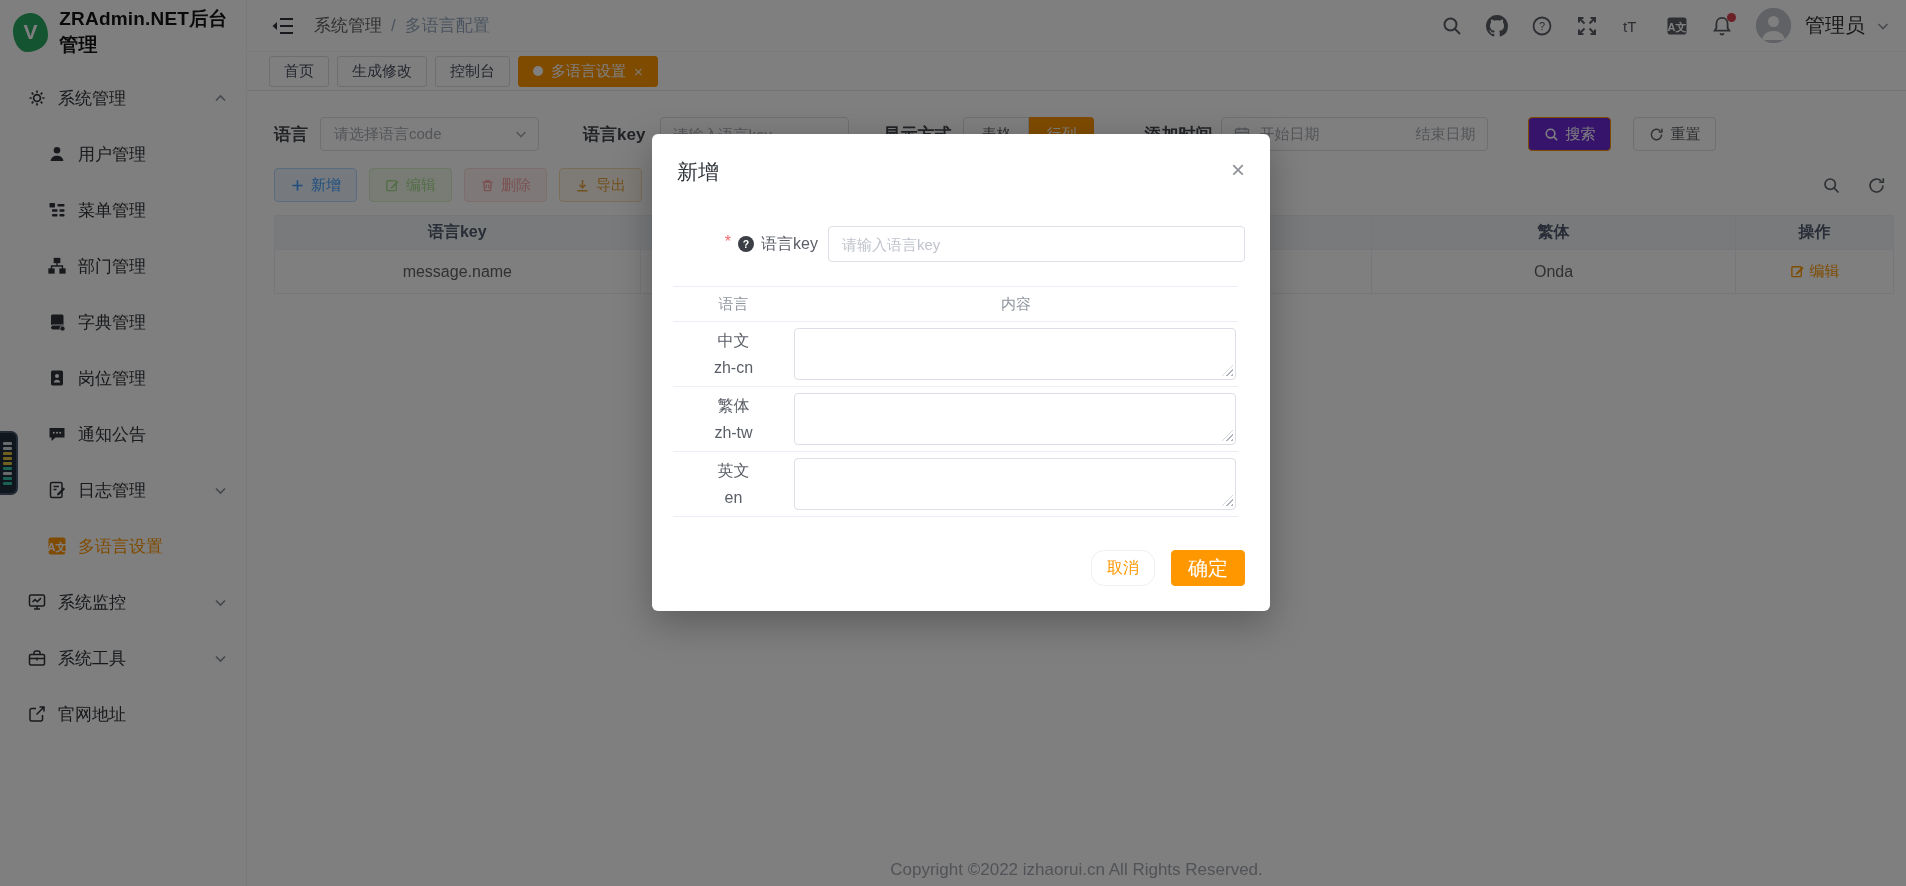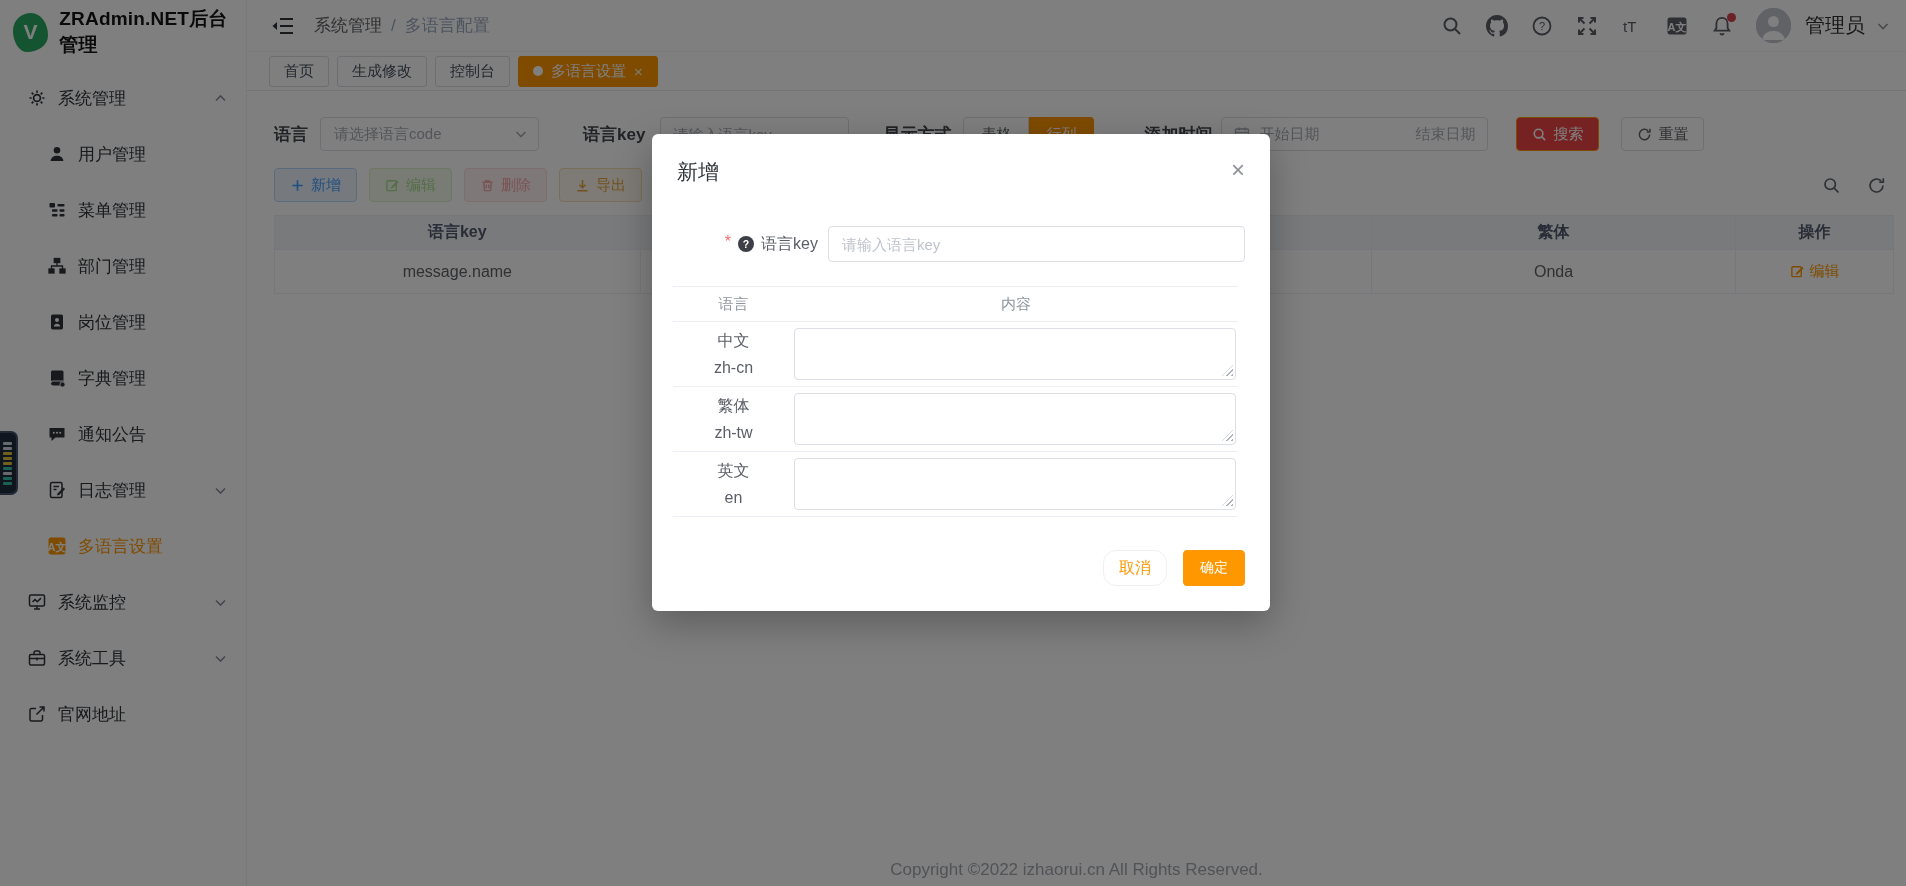--- a/index.html
+++ b/index.html
@@ -58,21 +58,21 @@
   .btn-group { display:flex; margin-left:12px; }
   .bg-btn { height:34px; padding:0 17px; border:1px solid #dcdfe6; background:#fff; color:#606266; font-size:15px; display:flex; align-items:center; cursor:pointer; }
   .bg-btn:first-child { border-radius:4px 0 0 4px; }
   .bg-btn:last-child { border-radius:0 4px 4px 0; border-left:none; }
   .bg-btn.on { background:#ff9700; border-color:#ff9700; color:#fff; }
   .date-range { width:267px; margin-left:9px; padding:0 12px; gap:9px; cursor:pointer; }
   .date-range .cal { width:16px; height:16px; color:#a8abb2; flex:none; }
   .date-range .end { margin-left:auto; }
   .btn { height:34px; border-radius:4px; border:1px solid #dcdfe6; background:#fff; color:#606266; font-size:15px; display:inline-flex; align-items:center; gap:6px; padding:0 15px; cursor:pointer; white-space:nowrap; }
   .btn svg { width:15px; height:15px; }
-  .btn-search { background:#ef4444; border-color:#ff9700; color:#fff; margin-left:28px; }
+  .btn-search { background:#6d28d9; border-color:#ff9700; color:#fff; margin-left:40px; }
   .btn-reset { margin-left:22px; }
 
   .toolbar-row { display:flex; align-items:center; margin:17px 12px 0 27px; gap:12px; }
   .btn-add    { background:#ecf5ff; border-color:#b3d8ff; color:#409eff; }
   .btn-editd  { background:#f0f9eb; border-color:#d8efc8; color:#aadc90; cursor:not-allowed; }
   .btn-deld   { background:#fef0f0; border-color:#fbdada; color:#f5a6a6; cursor:not-allowed; }
   .btn-export { background:#fdf6ec; border-color:#f5dab1; color:#e6a23c; }
   .tool-icons { margin-left:auto; display:flex; align-items:center; gap:26px; color:#5f646b; padding-right:8px; }
   .tool-icons .nav-ic { width:19px; height:19px; }
 
@@ -110,21 +110,21 @@
   .lt-head { display:grid; grid-template-columns:121px 1fr; border-top:1px solid #ebeef5; border-bottom:1px solid #ebeef5; }
   .lt-head div { height:34px; display:flex; align-items:center; justify-content:center; color:#8f959e; font-size:15px; }
   .lt-row { display:grid; grid-template-columns:121px 1fr; border-bottom:1px solid #ebeef5; padding:5px 0; align-items:center; }
   .lt-lang { text-align:center; color:#5a5e66; line-height:27px; font-size:16px; }
   .ta-wrap { position:relative; padding-right:2px; }
   .ta-wrap textarea { display:block; width:100%; height:52px; border:1px solid #dcdfe6; border-radius:4px; resize:none; outline:none; font-family:inherit; font-size:15px; padding:6px 10px; color:#606266; }
   .ta-grip { position:absolute; right:5px; bottom:4px; width:11px; height:11px; clip-path:polygon(100% 0,100% 100%,0 100%); background:repeating-linear-gradient(135deg,#fff 0 2px,#aeb3bb 2px 4px); pointer-events:none; }
 
   .m-footer { position:absolute; right:25px; bottom:25px; display:flex; gap:16px; }
   .btn-cancel { height:36px; padding:0 15px; border:1px solid #f0f0f0; border-radius:13px; background:#fff; color:#ff9700; font-size:16px; cursor:pointer; }
-  .btn-confirm { height:36px; padding:0 16px; border:1px solid #ff9700; border-radius:4px; background:#ff9700; color:#fff; font-size:14px; cursor:pointer; }
+  .btn-confirm { height:36px; padding:0 16px; border:1px solid #ff9700; border-radius:4px; background:#ff9700; color:#fff; font-size:20px; cursor:pointer; }
 
   svg { display:block; }
 </style>
 </head>
 <body>
 
 <div class="viewport">
 
   <aside class="sidebar">
     <div class="logo-row">
@@ -181,37 +181,37 @@
               <rect x="13" y="13" width="5" height="4"></rect>
               <path d="M10 6.5v3M4.5 13v-3h11v3M10 9.5v0" fill="none"></path>
             </svg>
         </span>
         <span class="lbl">部门管理</span>
       </div>
 
       <div class="menu-item child">
         <span class="mi-icon">
           <svg viewBox="0 0 20 20">
+              <path d="M5.5 2.5H15a1.5 1.5 0 0 1 1.5 1.5v13.5H6.5A2.5 2.5 0 0 1 4 15V4a1.5 1.5 0 0 1 1.5-1.5z" fill="currentColor"></path>
+              <path d="M4 14.8c0-1 .8-1.8 1.8-1.8h10.7" stroke="#fff" stroke-width="1.2" fill="none"></path>
+              <circle cx="15.5" cy="16.5" r="2.6" fill="currentColor" stroke="#fff" stroke-width=".9"></circle>
+            </svg>
+        </span>
+        <span class="lbl">字典管理</span>
+      </div>
+
+      <div class="menu-item child">
+        <span class="mi-icon">
+          <svg viewBox="0 0 20 20">
               <rect x="4" y="2.6" width="12" height="14.8" rx="1.6" fill="currentColor"></rect>
               <circle cx="10" cy="8" r="2" fill="#fff"></circle>
               <path d="M6.8 14.5c.2-1.8 1.6-2.8 3.2-2.8s3 1 3.2 2.8z" fill="#fff"></path>
             </svg>
         </span>
         <span class="lbl">岗位管理</span>
-      </div>
-
-      <div class="menu-item child">
-        <span class="mi-icon">
-          <svg viewBox="0 0 20 20">
-              <path d="M5.5 2.5H15a1.5 1.5 0 0 1 1.5 1.5v13.5H6.5A2.5 2.5 0 0 1 4 15V4a1.5 1.5 0 0 1 1.5-1.5z" fill="currentColor"></path>
-              <path d="M4 14.8c0-1 .8-1.8 1.8-1.8h10.7" stroke="#fff" stroke-width="1.2" fill="none"></path>
-              <circle cx="15.5" cy="16.5" r="2.6" fill="currentColor" stroke="#fff" stroke-width=".9"></circle>
-            </svg>
-        </span>
-        <span class="lbl">字典管理</span>
       </div>
 
 
       <div class="menu-item child">
         <span class="mi-icon">
           <svg viewBox="0 0 20 20">
               <path d="M2.5 4h15v9.5h-9L4.5 17v-3.5h-2z" fill="currentColor"></path>
               <circle cx="6.8" cy="8.7" r="1" fill="#fff"></circle>
               <circle cx="10" cy="8.7" r="1" fill="#fff"></circle>
               <circle cx="13.2" cy="8.7" r="1" fill="#fff"></circle>

